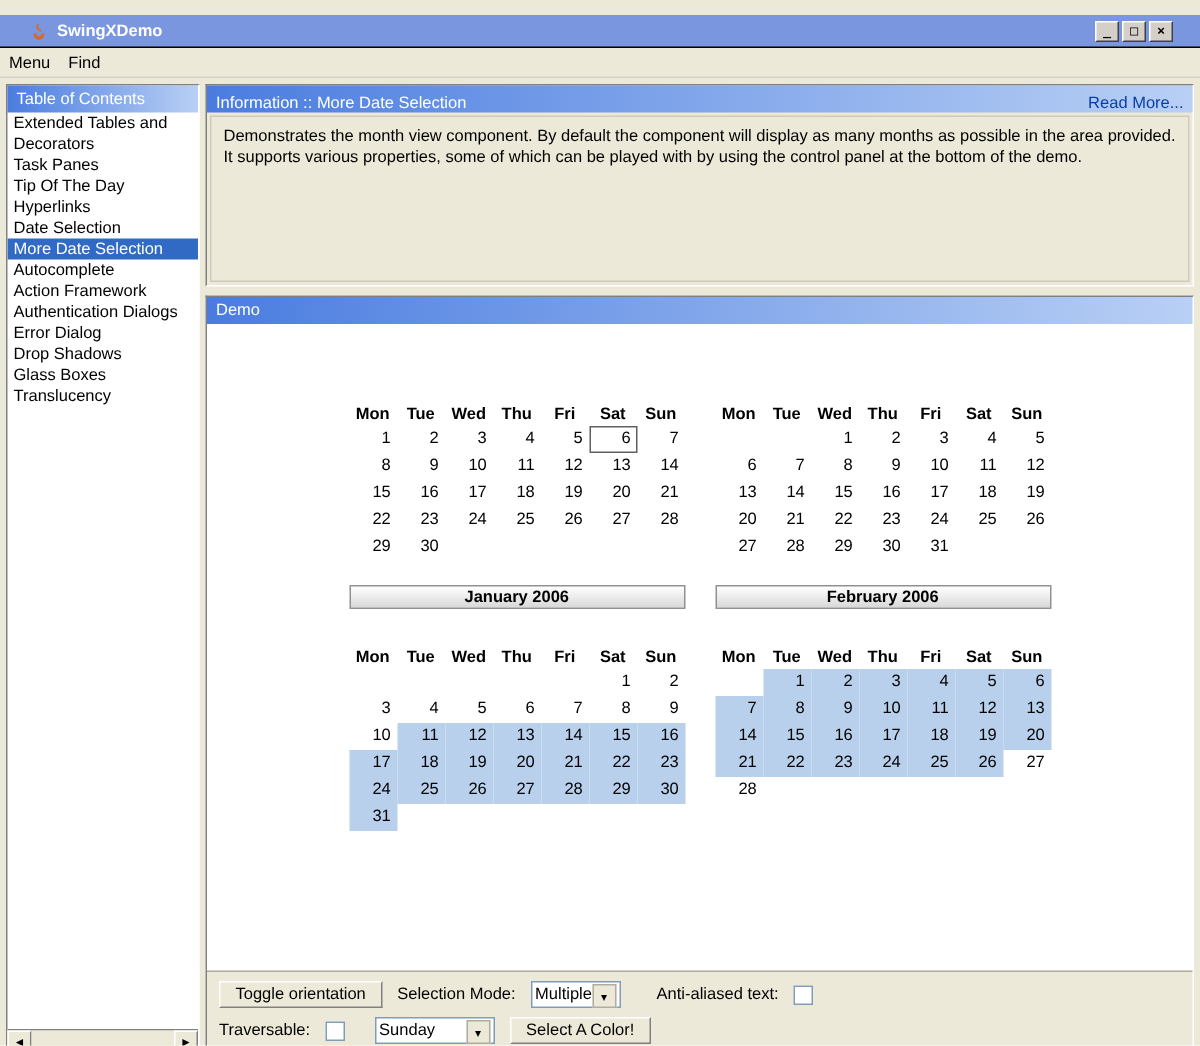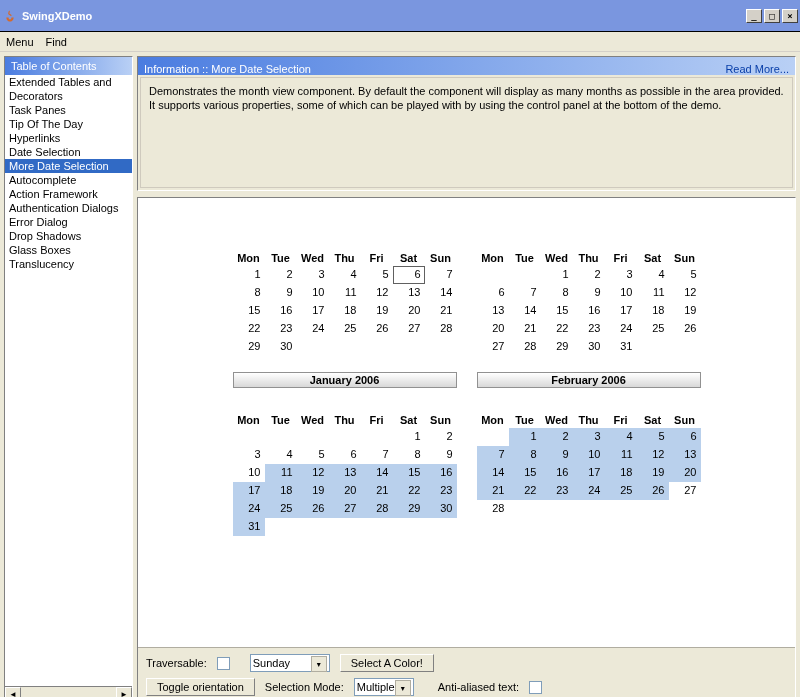--- a/index.html
+++ b/index.html
@@ -5,26 +5,27 @@
   * { box-sizing: border-box; }
   body {
     margin: 0; padding: 0;
     font-family: Tahoma, Arial, sans-serif;
     font-size: 11px;
     background: #ece9d8;
     width: 800px; height: 697px;
     overflow: hidden;
   }
   .titlebar {
-    height: 32px;
+    height: 22px;
     background: linear-gradient(to bottom, #7a96df 0%, #3b5998 50%, #7a96df 100%);
     background: #7a96df;
     display: flex; align-items: center;
-    padding: 0 2px; color: #fff; font-weight: bold;
+    padding: 0 18px; color: #fff; font-weight: bold;
     border-bottom: 1px solid #000;
+    margin-top: 10px;
   }
   .titlebar-icon {
     width: 16px; height: 16px; margin-right: 4px;
     display: inline-flex; align-items: center; justify-content: center;
   }
   .titlebar-title { flex: 1; }
   .win-btns { display: flex; gap: 2px; }
   .win-btn {
     width: 16px; height: 14px;
     background: #d4d0c8;
@@ -236,20 +237,21 @@
   <div class="main">
     <div class="info-panel">
       <div class="info-header">
         <span>Information :: More Date Selection</span>
         <span class="readmore">Read More...</span>
       </div>
       <div class="info-body">Demonstrates the month view component. By default the component will display as many months as possible in the area provided. It supports various properties, some of which can be played with by using the control panel at the bottom of the demo.</div>
     </div>
 
     <div class="demo-panel">
+      <div class="demo-header">Demo</div>
       <div class="cal-area" id="cal-area">
           <div class="month">
             <div class="cal-grid">
               <div class="dow">Mon</div>
               <div class="dow">Tue</div>
               <div class="dow">Wed</div>
               <div class="dow">Thu</div>
               <div class="dow">Fri</div>
               <div class="dow">Sat</div>
               <div class="dow">Sun</div>
@@ -414,32 +416,32 @@
               <div class="day sel">24</div>
               <div class="day sel">25</div>
               <div class="day sel">26</div>
               <div class="day">27</div>
               <div class="day">28</div>
             </div>
           </div>
         </div>
       <div class="controls">
         <div class="crow">
-          <span>Traversable:</span>
-          <span class="chk"></span>
-          <span class="combo" style="min-width:80px;margin-left:10px">
-              <span>Sunday</span>
-            </span>
-          <button class="btn" style="min-width:auto">Select A Color!</button>
-        </div>
-        <div class="crow">
           <button class="btn">Toggle orientation</button>
           <span>Selection Mode:</span>
           <span class="combo">
               <span>Multiple</span>
             </span>
           <span style="margin-left:14px">Anti-aliased text:</span>
           <span class="chk"></span>
         </div>
+        <div class="crow">
+          <span>Traversable:</span>
+          <span class="chk"></span>
+          <span class="combo" style="min-width:80px;margin-left:10px">
+              <span>Sunday</span>
+            </span>
+          <button class="btn" style="min-width:auto">Select A Color!</button>
+        </div>
       </div>
     </div>
   </div>
 </div>
 
 </body></html>

